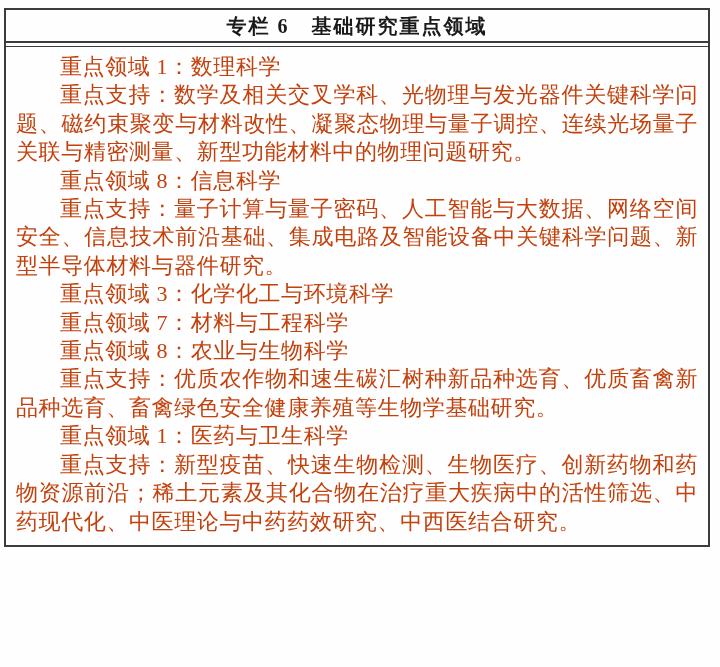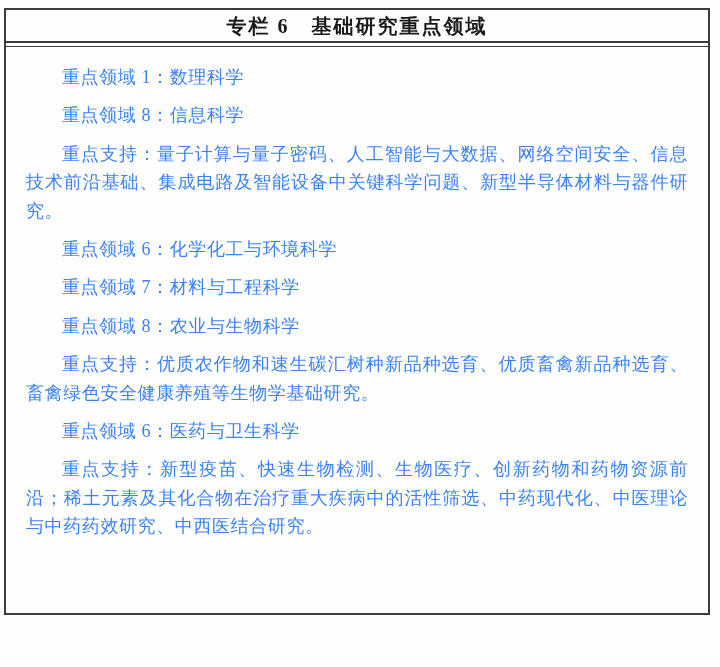--- a/index.html
+++ b/index.html
@@ -17,21 +17,21 @@
     position: relative;
     width: 720px;
     height: 667px;
     background: #fefefe;
   }
   .column-box {
     position: absolute;
     left: 4px;
     top: 8px;
     width: 706px;
-    height: 607px;
+    height: 539px;
     border: 2px solid #3c3c3c;
     box-sizing: border-box;
     background: #fefefe;
     display: flex;
     flex-direction: column;
   }
   .box-title {
     height: 33px;
     line-height: 33px;
     text-align: center;
@@ -45,51 +45,52 @@
   }
   .box-body {
     flex: 1 1 auto;
     margin-top: 3px;
     border-top: 1.5px solid #3c3c3c;
     padding: 6px 10px 4px 10px;
     box-sizing: border-box;
     overflow: hidden;
   }
   .box-body p {
-    margin: 10px;
-    font-size: 18px;
+    margin: 0;
+    font-size: 22px;
     line-height: 28.4px;
-    color: #3b82f6;
+    color: #c2410c;
     text-indent: 2em;
     text-align: justify;
     text-justify: inter-character;
     letter-spacing: 0.6px;
   }
   .section-heading {
     font-weight: 400;
   }
 </style>
 </head>
 <body>
 
 <div class="page">
   <div class="column-box">
     <div class="box-title">专栏 6　基础研究重点领域</div>
     <div class="box-body">
 
       <p class="section-heading">重点领域 1：数理科学</p>
+      <p class="section-body">重点支持：数学及相关交叉学科、光物理与发光器件关键科学问题、磁约束聚变与材料改性、凝聚态物理与量子调控、连续光场量子关联与精密测量、新型功能材料中的物理问题研究。</p>
 
       <p class="section-heading">重点领域 8：信息科学</p>
       <p class="section-body">重点支持：量子计算与量子密码、人工智能与大数据、网络空间安全、信息技术前沿基础、集成电路及智能设备中关键科学问题、新型半导体材料与器件研究。</p>
 
-      <p class="section-heading">重点领域 6：化学化工与环境科学</p>
+      <p class="section-heading">重点领域 3：化学化工与环境科学</p>
 
       <p class="section-heading">重点领域 7：材料与工程科学</p>
 
       <p class="section-heading">重点领域 8：农业与生物科学</p>
       <p class="section-body">重点支持：优质农作物和速生碳汇树种新品种选育、优质畜禽新品种选育、畜禽绿色安全健康养殖等生物学基础研究。</p>
 
-      <p class="section-heading">重点领域 6：医药与卫生科学</p>
+      <p class="section-heading">重点领域 1：医药与卫生科学</p>
       <p class="section-body">重点支持：新型疫苗、快速生物检测、生物医疗、创新药物和药物资源前沿；稀土元素及其化合物在治疗重大疾病中的活性筛选、中药现代化、中医理论与中药药效研究、中西医结合研究。</p>
 
     </div>
   </div>
 </div>
 
 </body></html>

